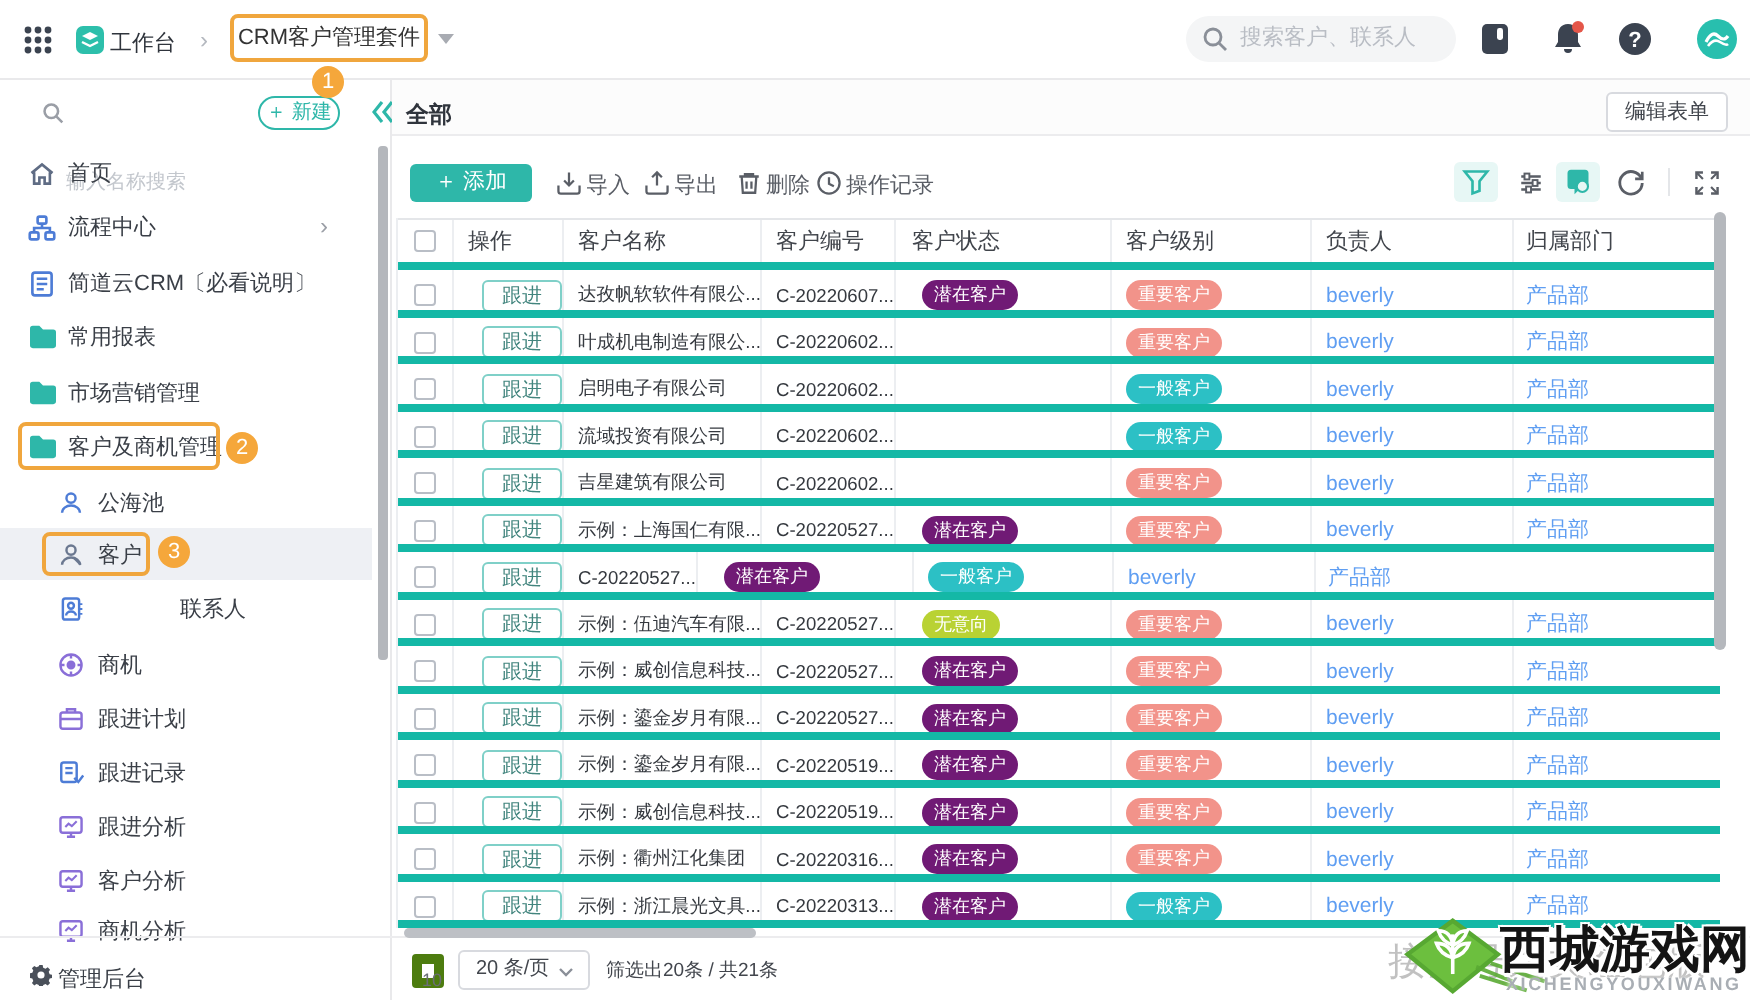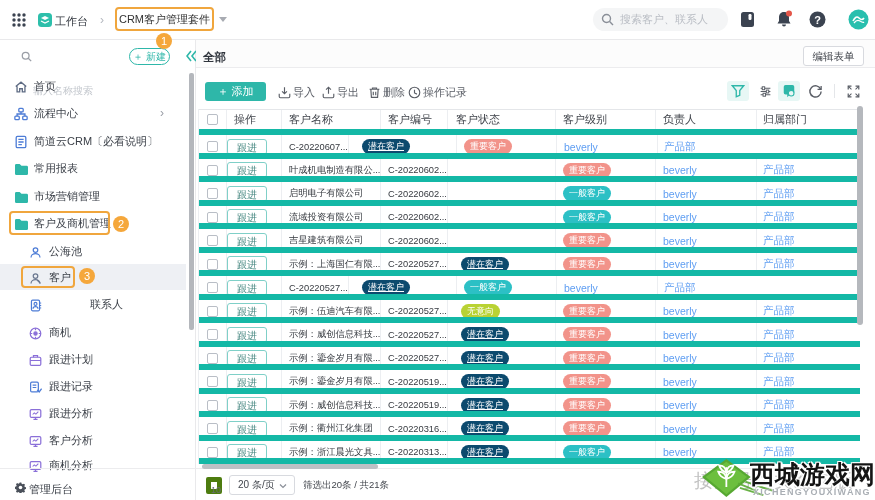--- a/index.html
+++ b/index.html
@@ -19,38 +19,38 @@
 .ocircle{position:absolute;width:16px;height:16px;border-radius:50%;background:#f5a73b;color:#fff;font-size:11px;text-align:center;line-height:16px;}
 .sscroll{position:absolute;left:189px;top:73px;width:5px;height:257px;background:#b4b7bc;border-radius:2px;}
 
 .tabrow{position:absolute;left:196px;top:40px;width:679px;height:28px;background:#fcfcfc;border-bottom:1px solid #ececee;}
 .editbtn{position:absolute;left:803px;top:46px;width:61px;height:20px;border:1px solid #d8dadf;border-radius:3px;font-size:10.5px;color:#42464d;text-align:center;line-height:18px;background:#fff;}
 .addbtn{position:absolute;left:205px;top:82px;width:61px;height:19px;background:#2eb7a9;border-radius:3px;color:#fff;font-size:11px;text-align:center;line-height:19px;}
 .tbtn{position:absolute;top:85px;font-size:11px;color:#5a5e66;}
 .iconbox{position:absolute;top:81px;width:22px;height:20px;border-radius:3px;}
 
 .tbl{position:absolute;left:198px;top:109px;width:662px;border-left:1px solid #eceef1;}
-.trow{display:flex;height:23.5px;border-bottom:6px solid #14b8a6;background:#fff;}
+.trow{display:flex;height:23.5px;border-bottom:4px solid #14b8a6;background:#fff;}
 .trow.head{height:26px;border-top:1px solid #e4e6e9;}
 .c{border-right:1px solid #eceef1;overflow:hidden;white-space:nowrap;display:flex;align-items:center;}
 .trow:not(.head) .c{padding-top:6px;}
 .c1{width:28px;justify-content:center;}
-.c2{width:55px;justify-content:flex-start;}
+.c2{width:55px;justify-content:flex-end;}
 .c3{width:99px;padding-left:7px;}
 .c4{width:67px;padding-left:7px;}
 .c5{width:108px;padding-left:13px;}
 .c6{width:100px;padding-left:7px;}
 .c7{width:101px;padding-left:7px;}
 .c8{width:101px;padding-left:6px;border-right:none;}
 .trow.head .c{font-size:11px;color:#40444b;}
 .cb{width:11px;height:11px;border:1px solid #b9bec6;border-radius:2px;background:#fff;}
 .fup{width:40px;height:16px;border:1px solid #7fd0c8;border-radius:3px;color:#42857e;font-size:10px;text-align:center;line-height:15px;}
 .nm{font-size:9.3px;color:#35393f;}
 .tag{height:15px;border-radius:8px;color:#fff;font-size:9px;line-height:15px;padding:0 6px;}
-.tg-o{background:#0c4a6e;text-decoration:underline;}
+.tg-o{background:#701a75;}
 .tg-r{background:#f2938a;}
 .tg-t{background:#2cc0c5;}
 .tg-g{background:#b9d233;}
 .lnk{font-size:10.5px;color:#5f9ef2;}
 
 .pgbar{position:absolute;left:196px;top:468px;width:679px;height:32px;background:#fff;border-top:1px solid #ececee;}
 .pbx{position:absolute;left:206px;top:477px;width:16px;height:17px;border:5px solid #4d7c0f;border-radius:2px;color:#6a6e75;font-size:9px;text-align:center;line-height:16px;}
 .psel{position:absolute;left:229px;top:475px;width:66px;height:20px;border:1px solid #d8dadf;border-radius:3px;color:#42464d;font-size:10px;line-height:18px;padding-left:8px;}
 .pinfo{position:absolute;left:303px;top:479px;font-size:9.5px;color:#42464d;}
 .hscroll{position:absolute;left:202px;top:464px;width:176px;height:5px;background:#bdc0c5;border-radius:2.5px;}
@@ -302,20 +302,23 @@
 <div class="c c7">负责人</div>
       <div class="c c8">归属部门</div>
     </div>
     <div class="trow">
  <div class="c c1">
         <span class="cb"></span>
       </div>
  <div class="c c2">
         <span class="fup">跟进</span>
       </div>
+ <div class="c c3">
+        <span class="nm">达孜帆软软件有限公...</span>
+      </div>
  <div class="c c4">
         <span class="nm">C-20220607...</span>
       </div>
  <div class="c c5">
         <span class="tag tg-o">潜在客户</span>
       </div>
  <div class="c c6">
         <span class="tag tg-r">重要客户</span>
       </div>
  <div class="c c7">

